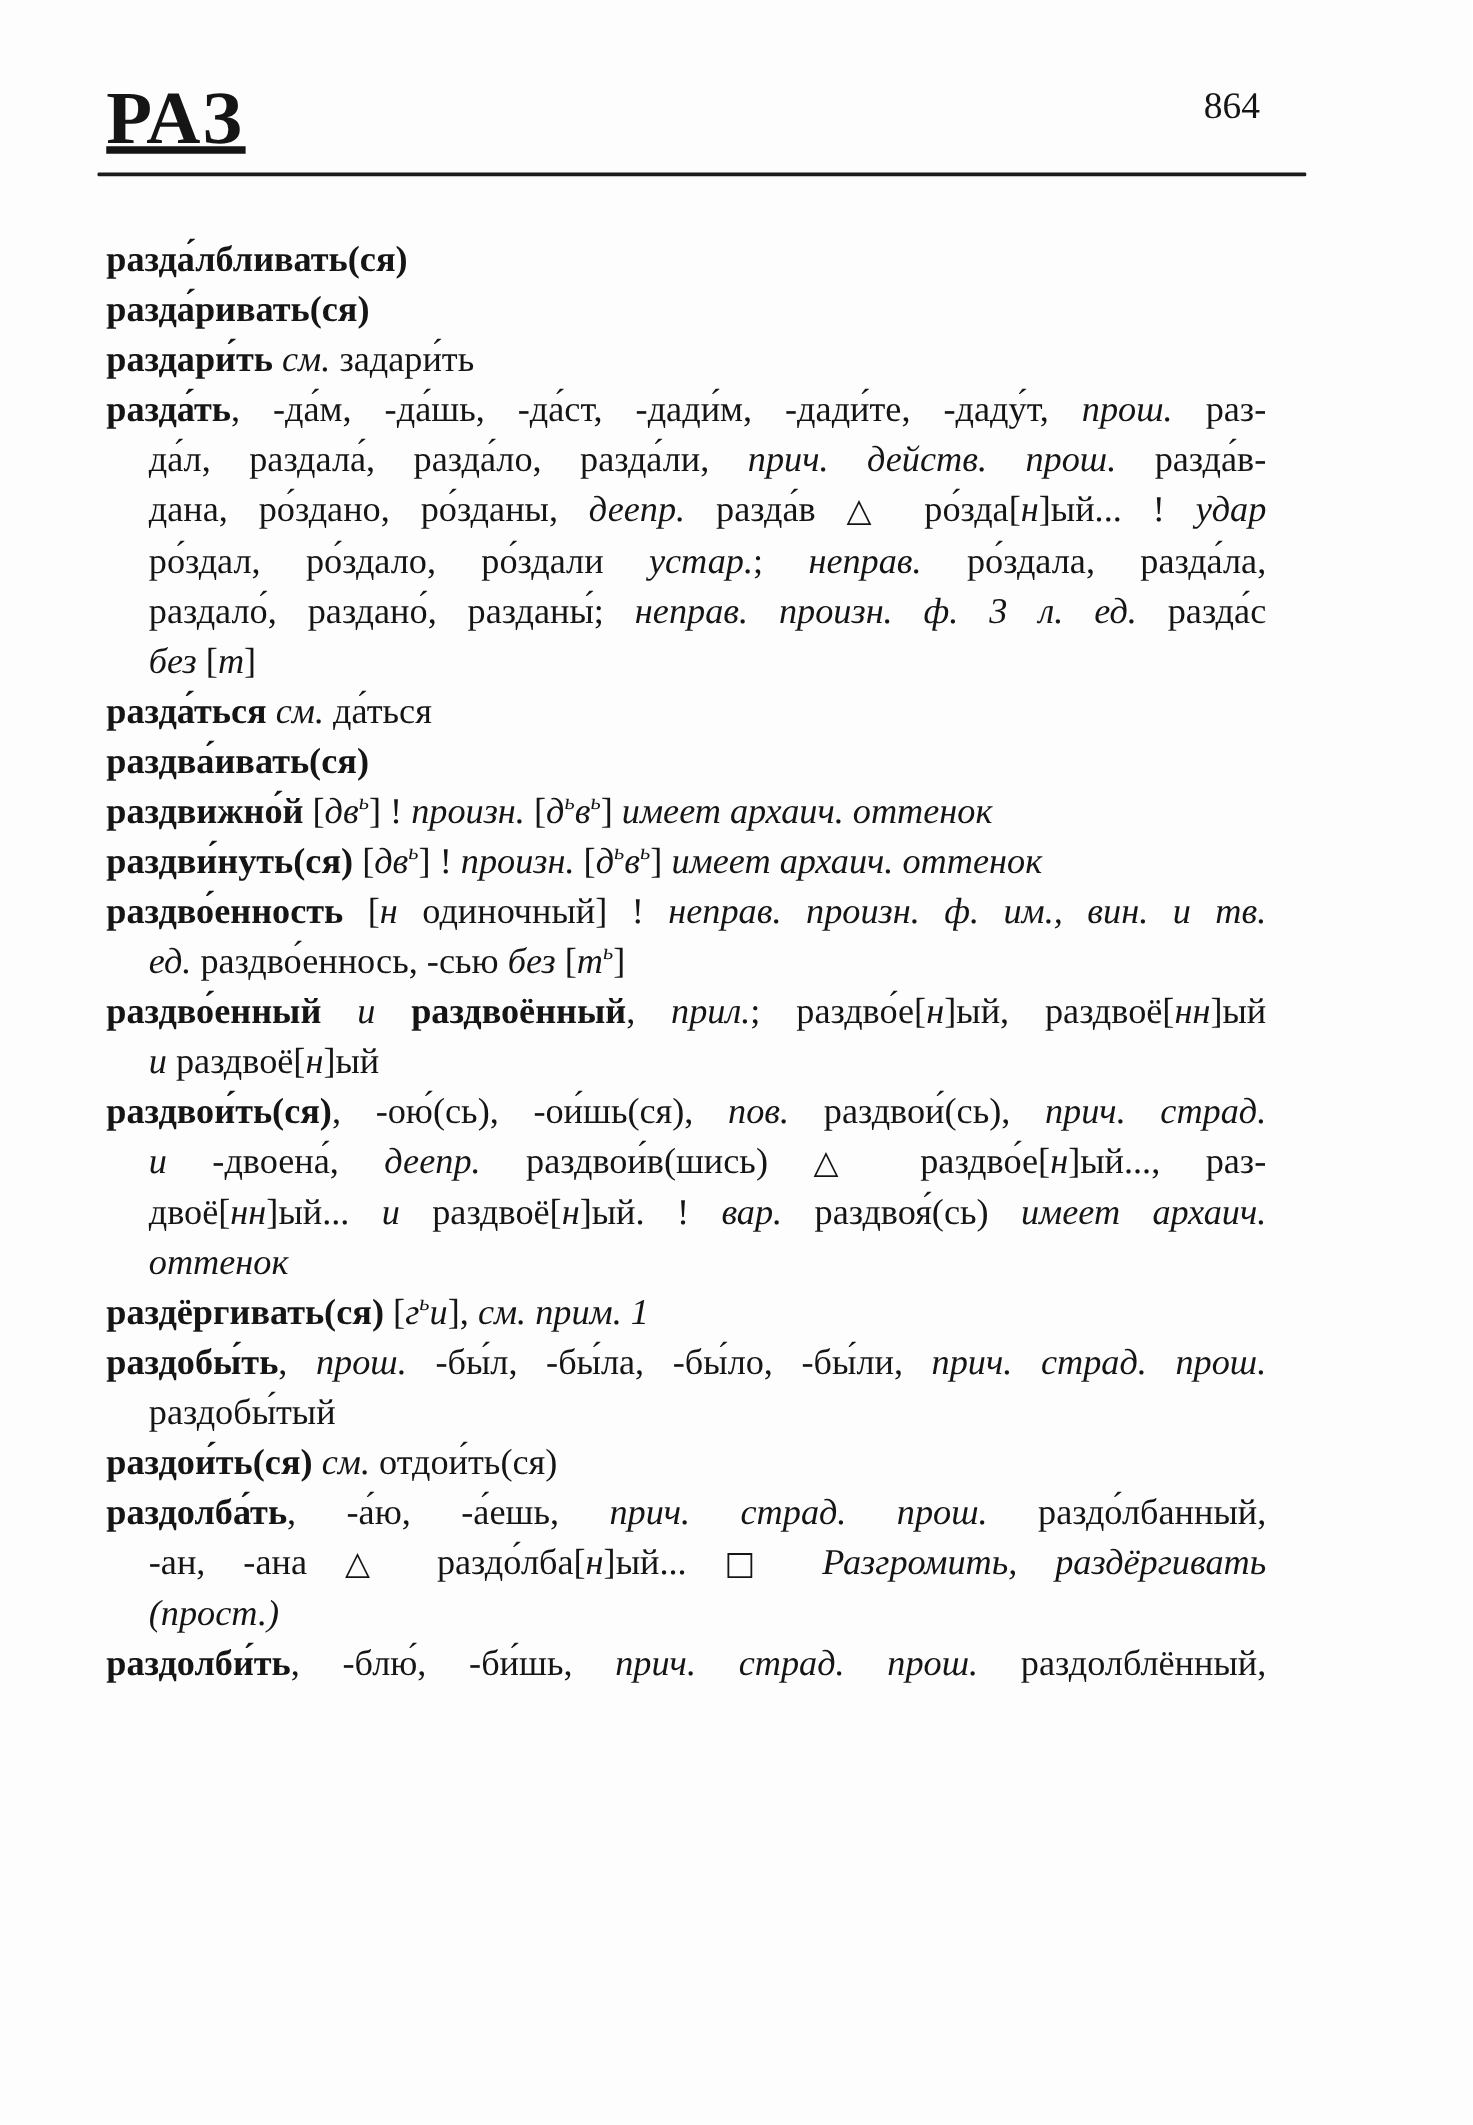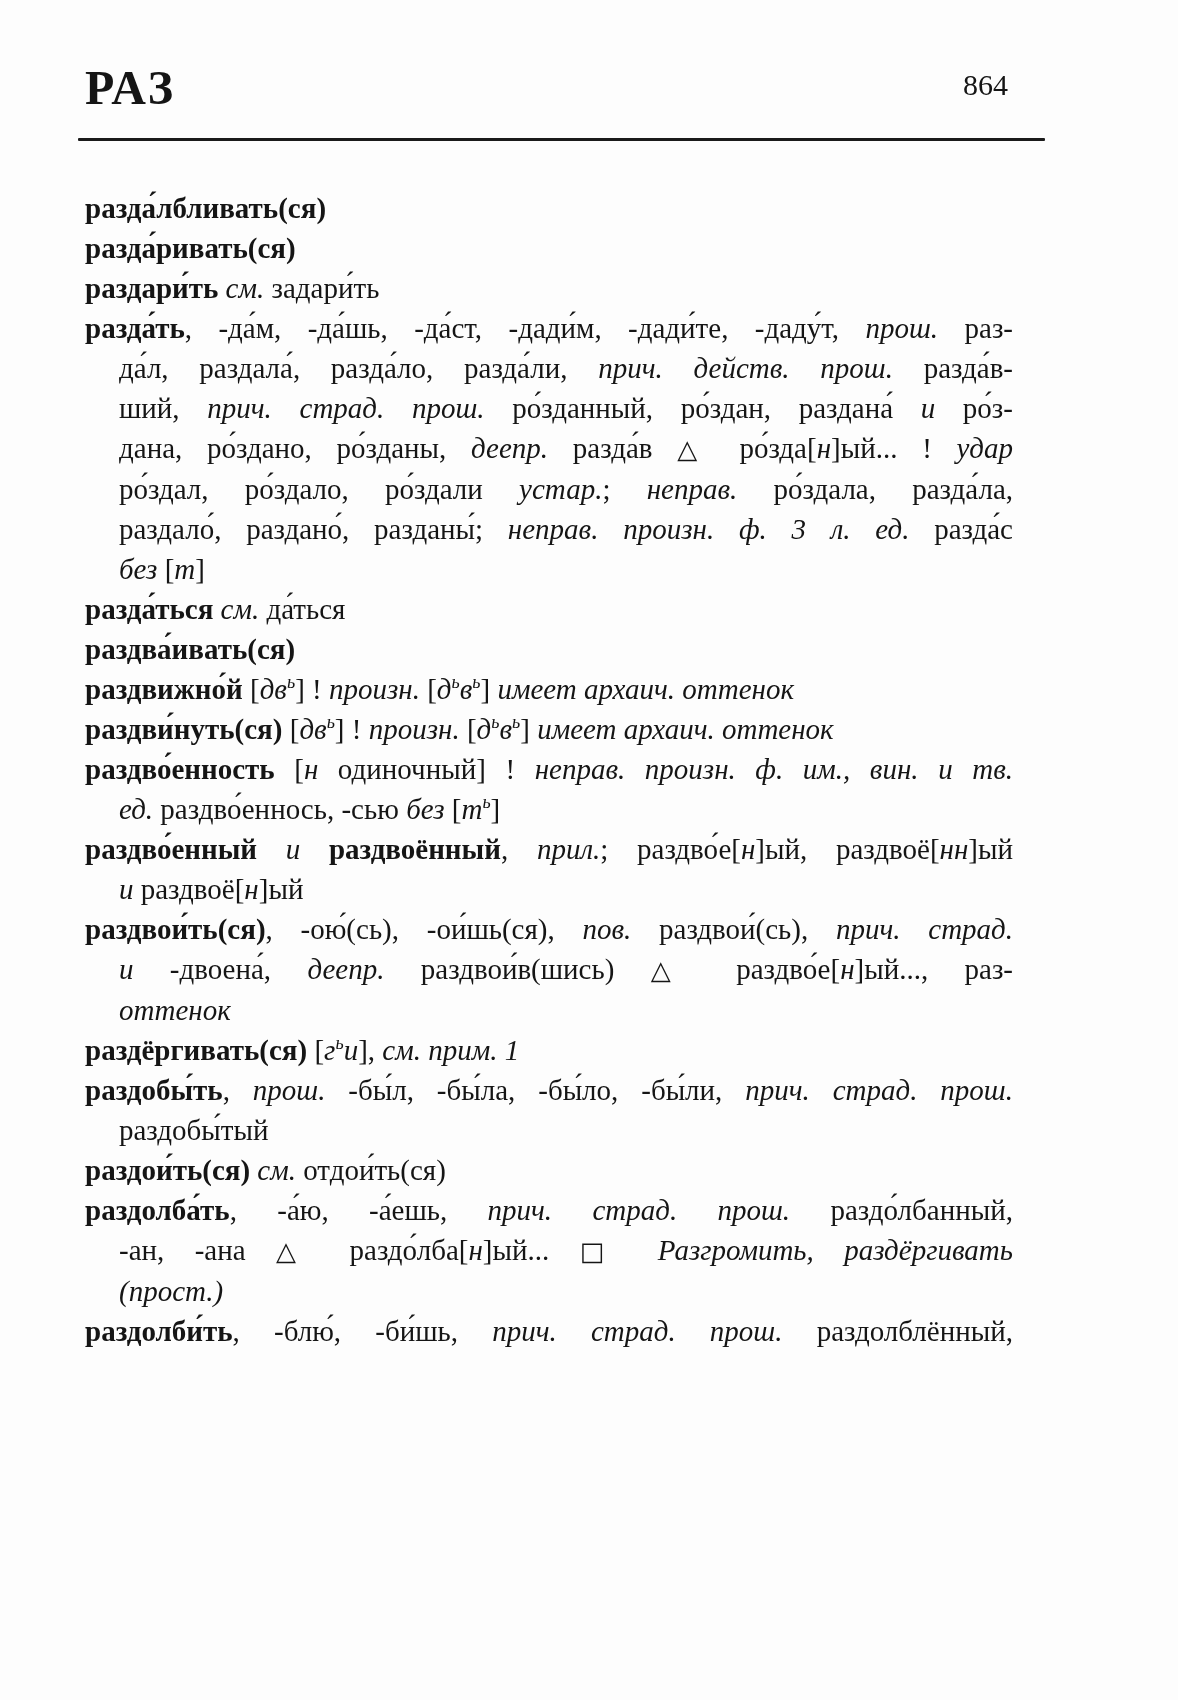--- a/index.html
+++ b/index.html
@@ -7,21 +7,21 @@
     width:1178px;height:1700px;position:relative;
     background:#ffffff;
     font-family:"Liberation Serif", serif;
     color:#151515;
     -webkit-font-smoothing:antialiased;
   }
   .page{position:absolute;inset:0;background:#fdfdfd;overflow:hidden;}
   .header{position:absolute;left:85px;right:170px;top:62px;height:70px;}
   .section-title{
     position:absolute;left:0;top:2px;
-    font-weight:700;font-size:48px;letter-spacing:3px;line-height:1;
+    font-weight:700;font-size:60px;letter-spacing:3px;line-height:1;text-decoration:underline;
   }
   .page-number{
     position:absolute;right:0;top:8px;
     font-size:30px;line-height:1;
   }
   .rule{
     position:absolute;left:78px;top:138px;width:967px;height:3px;
     background:#1b1b1b;border-radius:1px;
   }
   .entries{
@@ -61,21 +61,20 @@
       </div>
       <div class="entry">
         <div class="line"><span class="s-b">разда́ривать(ся)</span></div>
       </div>
       <div class="entry">
         <div class="line"><span class="s-b">раздари́ть </span><span class="s-i">см.</span><span class="s-n"> задари́ть</span></div>
       </div>
       <div class="entry">
         <div class="line j"><span class="s-b">разда́ть</span><span class="s-n">, -да́м, -да́шь, -да́ст, -дади́м, -дади́те, -даду́т, </span><span class="s-i">прош.</span><span class="s-n"> раз-</span></div>
         <div class="line cont j"><span class="s-n">да́л, раздала́, разда́ло, разда́ли, </span><span class="s-i">прич. действ. прош.</span><span class="s-n"> разда́в-</span></div>
-        <div class="line cont j"><span class="s-n">ший, </span><span class="s-i">прич. страд. прош.</span><span class="s-n"> ро́зданный, ро́здан, раздана́ </span><span class="s-i">и</span><span class="s-n"> ро́з-</span></div>
         <div class="line cont j"><span class="s-n">дана, ро́здано, ро́зданы, </span><span class="s-i">деепр.</span><span class="s-n"> разда́в </span><span class="s-sym">△</span><span class="s-n"> ро́зда[</span><span class="s-i">н</span><span class="s-n">]ый... ! </span><span class="s-i">удар</span></div>
         <div class="line cont j"><span class="s-n">ро́здал, ро́здало, ро́здали </span><span class="s-i">устар.</span><span class="s-n">; </span><span class="s-i">неправ.</span><span class="s-n"> ро́здала, разда́ла,</span></div>
         <div class="line cont j"><span class="s-n">раздало́, раздано́, разданы́; </span><span class="s-i">неправ. произн. ф. 3 л. ед.</span><span class="s-n"> разда́с</span></div>
         <div class="line cont"><span class="s-i">без</span><span class="s-n"> [</span><span class="s-i">т</span><span class="s-n">]</span></div>
       </div>
       <div class="entry">
         <div class="line"><span class="s-b">разда́ться </span><span class="s-i">см.</span><span class="s-n"> да́ться</span></div>
       </div>
       <div class="entry">
         <div class="line"><span class="s-b">раздва́ивать(ся)</span></div>
@@ -90,20 +89,21 @@
         <div class="line j"><span class="s-b">раздво́енность </span><span class="s-n">[</span><span class="s-i">н</span><span class="s-n"> одиночный] ! </span><span class="s-i">неправ. произн. ф. им., вин. и тв.</span></div>
         <div class="line cont"><span class="s-i">ед.</span><span class="s-n"> раздво́еннось, -сью </span><span class="s-i">без</span><span class="s-n"> [</span><span class="s-i">т</span><span class="s-sup">ь</span><span class="s-n">]</span></div>
       </div>
       <div class="entry">
         <div class="line j"><span class="s-b">раздво́енный </span><span class="s-i">и</span><span class="s-b"> раздвоённый</span><span class="s-n">, </span><span class="s-i">прил.</span><span class="s-n">; раздво́е[</span><span class="s-i">н</span><span class="s-n">]ый, раздвоё[</span><span class="s-i">нн</span><span class="s-n">]ый</span></div>
         <div class="line cont"><span class="s-i">и</span><span class="s-n"> раздвоё[</span><span class="s-i">н</span><span class="s-n">]ый</span></div>
       </div>
       <div class="entry">
         <div class="line j"><span class="s-b">раздвои́ть(ся)</span><span class="s-n">, -ою́(сь), -ои́шь(ся), </span><span class="s-i">пов.</span><span class="s-n"> раздвои́(сь), </span><span class="s-i">прич. страд.</span></div>
         <div class="line cont j"><span class="s-i">и</span><span class="s-n"> -двоена́, </span><span class="s-i">деепр.</span><span class="s-n"> раздвои́в(шись) </span><span class="s-sym">△</span><span class="s-n"> раздво́е[</span><span class="s-i">н</span><span class="s-n">]ый..., раз-</span></div>
+        <div class="line cont j"><span class="s-n">двоё[</span><span class="s-i">нн</span><span class="s-n">]ый... </span><span class="s-i">и</span><span class="s-n"> раздвоё[</span><span class="s-i">н</span><span class="s-n">]ый.  ! </span><span class="s-i">вар.</span><span class="s-n"> раздвоя́(сь) </span><span class="s-i">имеет архаич.</span></div>
         <div class="line cont"><span class="s-i">оттенок</span></div>
       </div>
       <div class="entry">
         <div class="line"><span class="s-b">раздёргивать(ся) </span><span class="s-n">[</span><span class="s-i">г</span><span class="s-sup">ь</span><span class="s-i">и</span><span class="s-n">], </span><span class="s-i">см. прим. 1</span></div>
       </div>
       <div class="entry">
         <div class="line j"><span class="s-b">раздобы́ть</span><span class="s-n">, </span><span class="s-i">прош.</span><span class="s-n"> -бы́л, -бы́ла, -бы́ло, -бы́ли, </span><span class="s-i">прич. страд. прош.</span></div>
         <div class="line cont"><span class="s-n">раздобы́тый</span></div>
       </div>
       <div class="entry">

